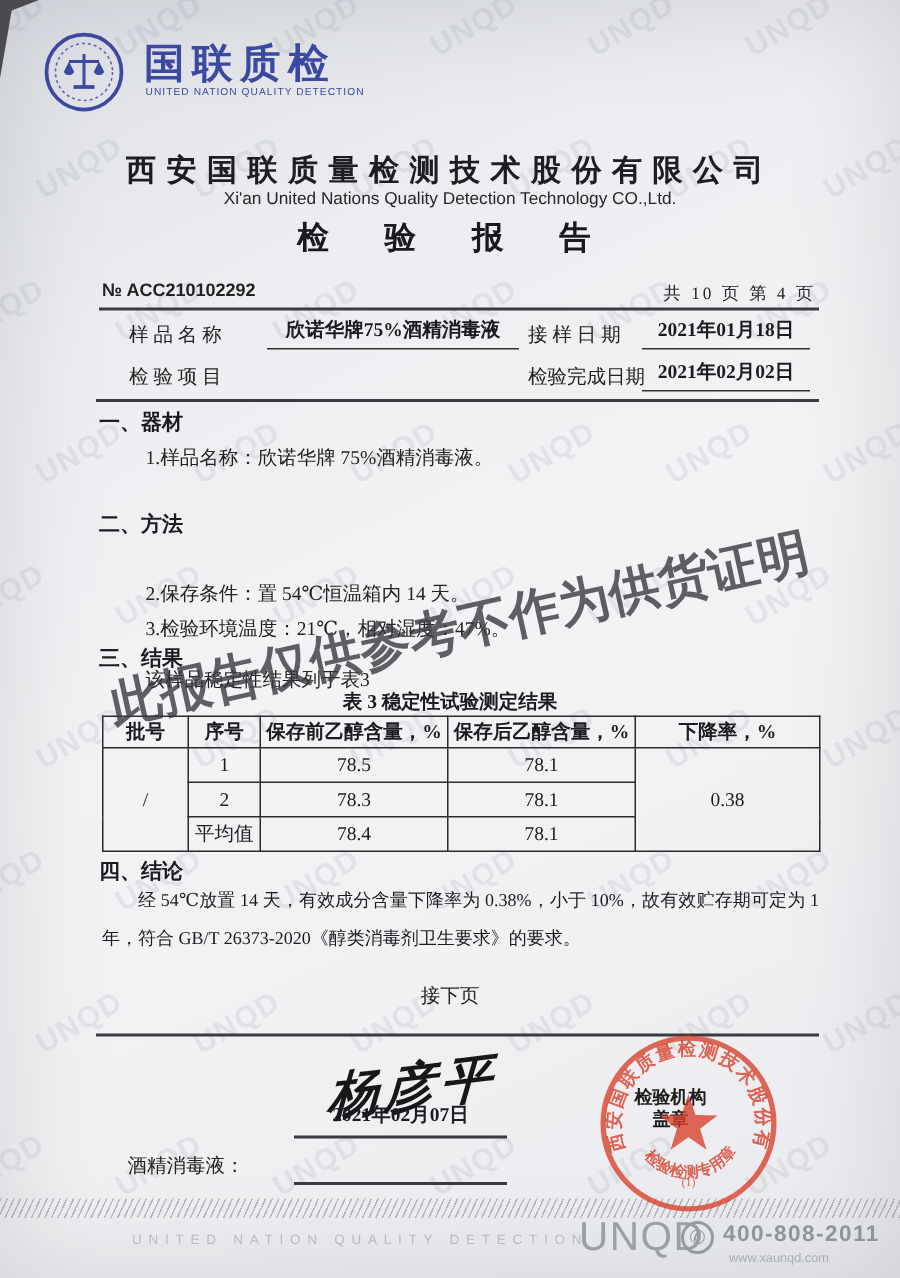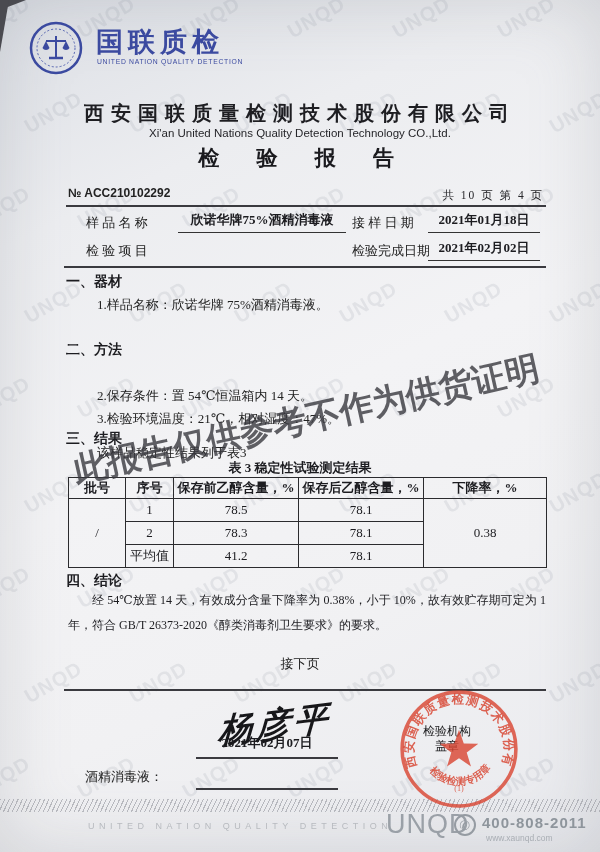--- a/index.html
+++ b/index.html
@@ -70,21 +70,21 @@
   .continuation { position:absolute; left:0; right:0; top:655px; text-align:center; font-size:13px; color:#222; }
 
   .sig-name { position:absolute; left:218px; top:702px; font-size:34px; font-weight:bold; font-style:italic;
     transform:rotate(-7deg) skewX(-10deg); color:#17171a; letter-spacing:4px; }
   .sig-line { position:absolute; background:#3a3a3f; height:1.5px; }
   .date-val { position:absolute; left:196px; top:734px; width:142px; text-align:center;
     font-size:13px; font-weight:600; color:#1c1c20; }
 
   .stamp { position:absolute; left:396px; top:686px; z-index:4; opacity:.92; }
   .stamp-black { position:absolute; left:414px; top:724px; width:66px; z-index:3; text-align:center;
-    font-size:12px; font-weight:normal; line-height:15px; color:#1c1c1e; }
+    font-size:12px; font-weight:bold; line-height:15px; color:#1c1c1e; }
 
   .diag-wm { position:absolute; left:74px; top:448px; z-index:5; font-size:34px; font-weight:bold;
     white-space:nowrap; color:rgba(56,56,62,.8); transform:rotate(-12.5deg); transform-origin:0 50%;
     pointer-events:none; }
 
   .hatch { position:absolute; left:0; top:799px; width:600px; height:13px; z-index:2;
     background:repeating-linear-gradient(115deg, rgba(140,142,150,.55) 0 1px, transparent 1px 4px); }
   .footer-left { position:absolute; left:88px; top:821px; font-family:"Liberation Sans",sans-serif;
     font-size:9px; letter-spacing:4.5px; color:#b7babf; }
   .footer-brand { position:absolute; left:386px; top:809px; font-family:"Liberation Sans",sans-serif;
@@ -230,21 +230,21 @@
         <td>78.1</td>
         <td rowspan="3">0.38</td>
       </tr>
       <tr>
         <td>2</td>
         <td>78.3</td>
         <td>78.1</td>
       </tr>
       <tr>
         <td>平均值</td>
-        <td>41.2</td>
+        <td>78.4</td>
         <td>78.1</td>
       </tr>
     </tbody>
       </table>
 
     <div class="sec-title" style="left:66px;top:572px">四、结论</div>
     <div class="conclusion">经 54℃放置 14 天，有效成分含量下降率为 0.38%，小于 10%，故有效贮存期可定为 1 年，符合 GB/T 26373-2020《醇类消毒剂卫生要求》的要求。</div>
     <div class="continuation">接下页</div>
 
     <div class="rule" style="left:64px;top:689px;width:482px;height:1.5px"></div>

